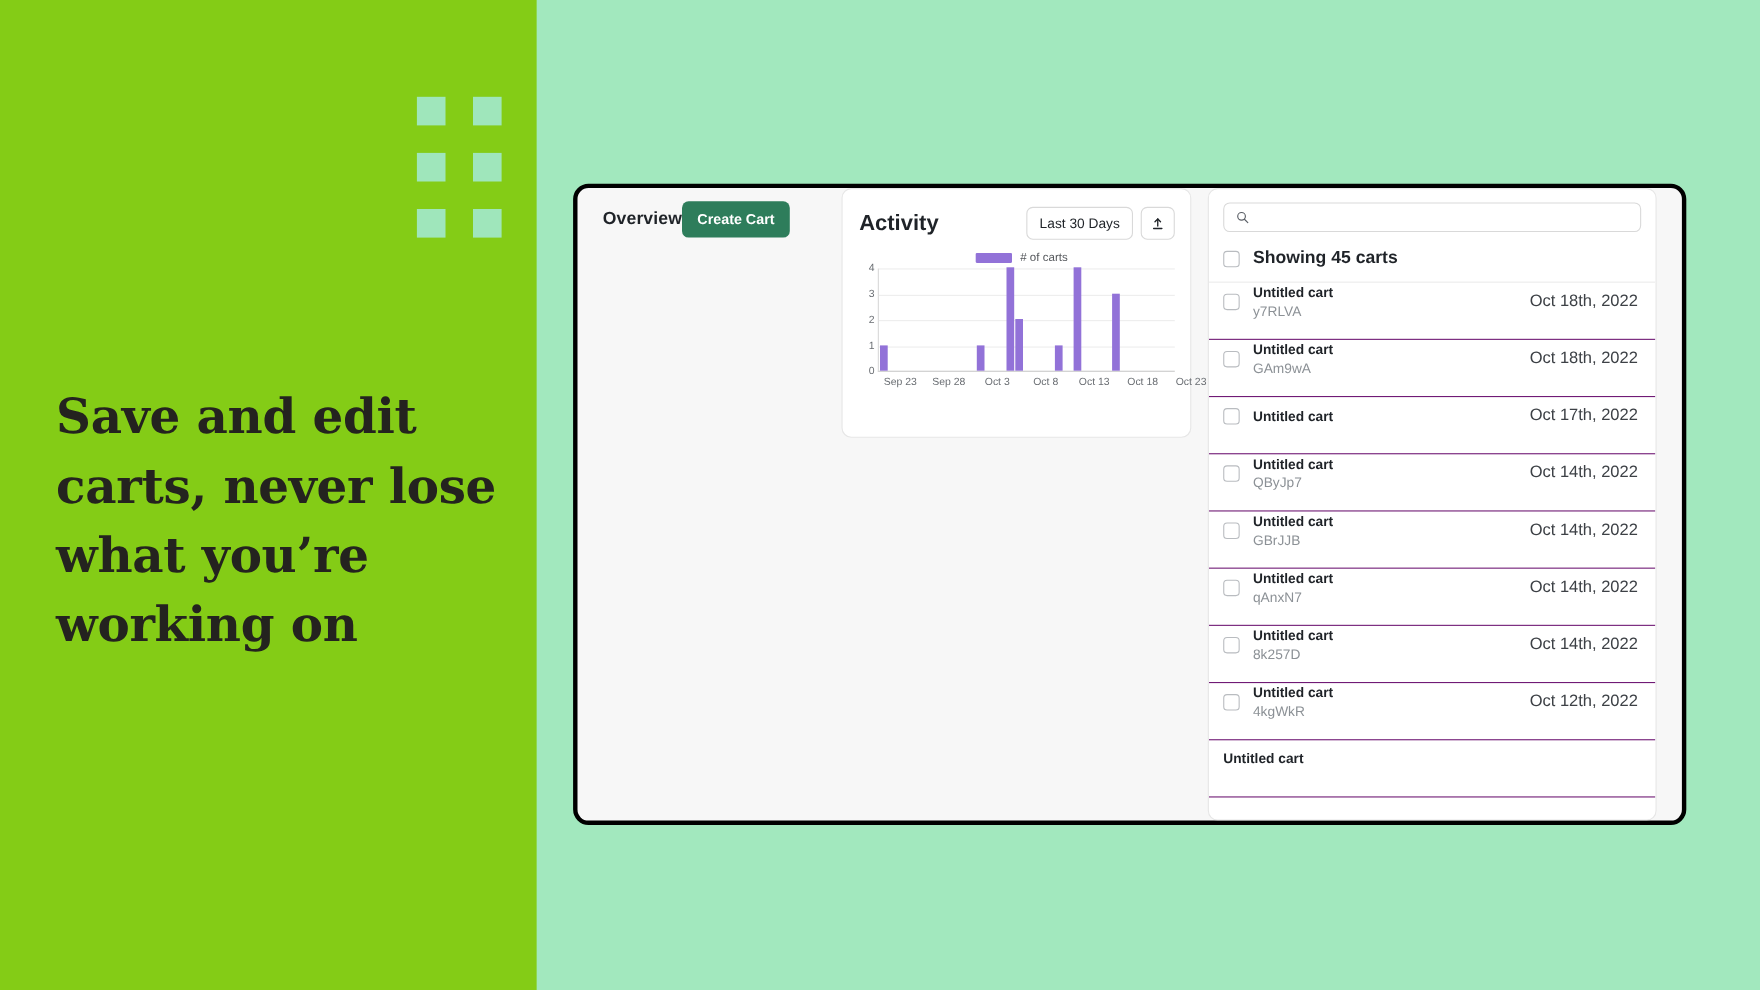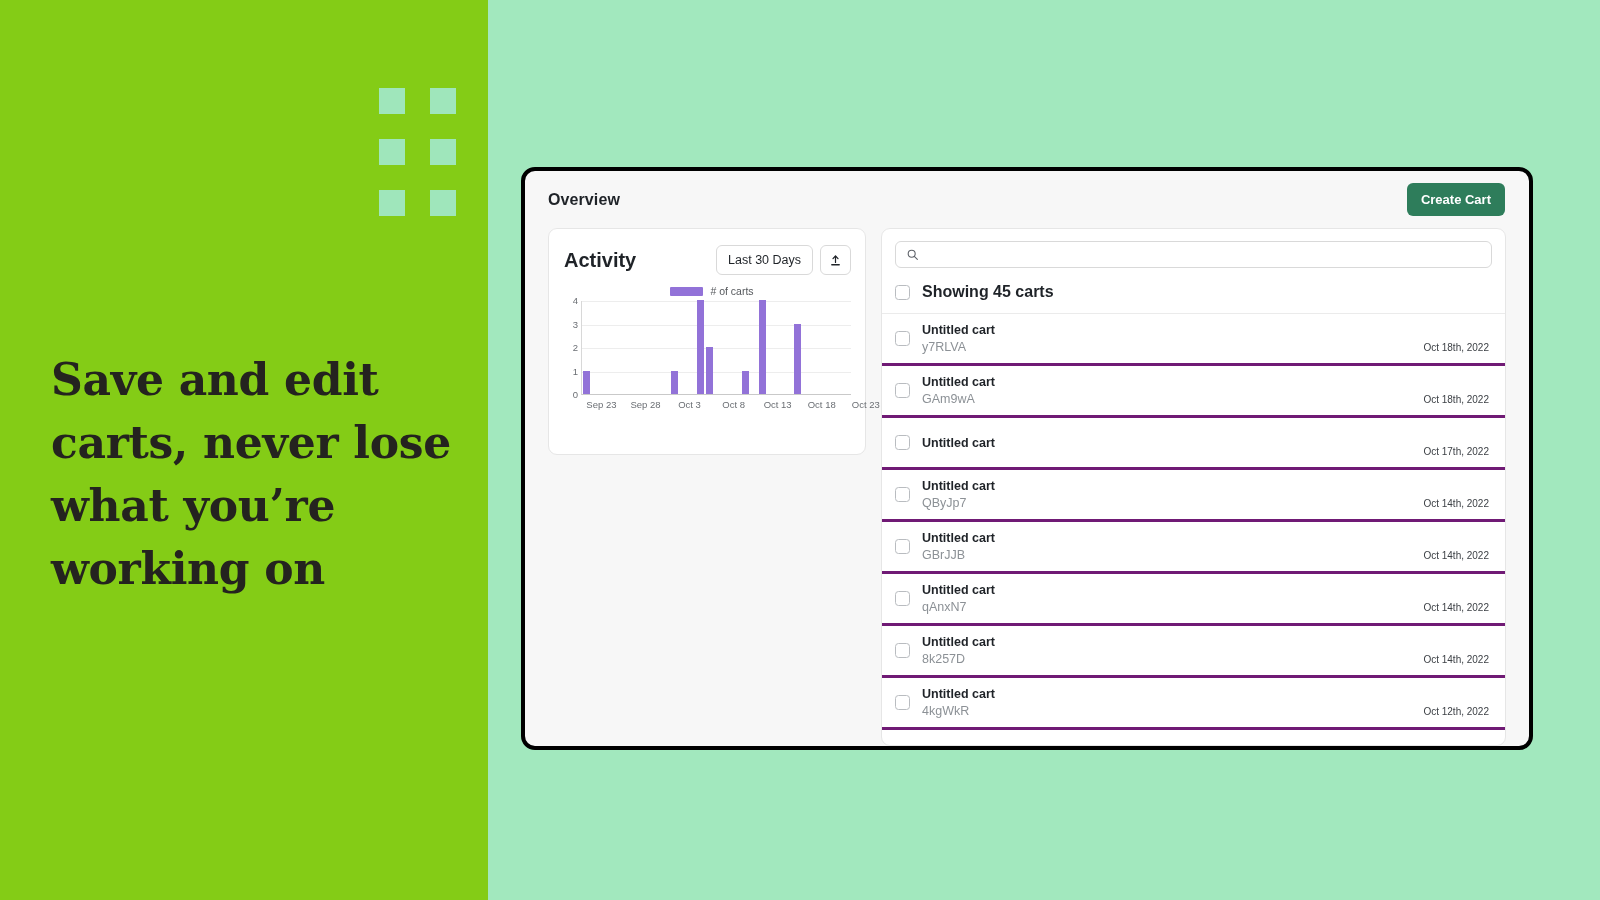--- a/index.html
+++ b/index.html
@@ -44,21 +44,21 @@
 
   .app-frame {
     position: absolute;
     left: 33px; top: 167px;
     width: 1012px; height: 583px;
     background: #F7F7F7;
     border: 4px solid #000000;
     border-radius: 14px;
     overflow: hidden;
     display: flex;
-    flex-direction: column;
+    flex-direction: row;
   }
 
   
   .app-header {
     height: 57px; flex: none;
     display: flex; align-items: center; justify-content: space-between;
     padding: 0 24px 0 23px;
   }
   .app-title { font-size: 16px; font-weight: 700; color: #1F2328; letter-spacing: 0.1px; }
   .btn-create {
@@ -141,33 +141,33 @@
   .rows { flex: 1; overflow: hidden; }
   .row-head {
     display: flex; align-items: center; gap: 12px;
     padding: 4px 16px 12px 13px;
     border-bottom: 1px solid #EBEBEB;
   }
   .showing-label { font-size: 16px; font-weight: 700; color: #1F2328; }
 
   .cart-row {
     display: flex; align-items: center; gap: 12px;
-    padding: 9px 16px 9px 13px;
-    border-bottom: 3px solid #701a75;
+    padding: 9px 16px 25px 13px;
+    border-bottom: 1px solid #701a75;
     height: 52px;
   }
   .cb {
     width: 15px; height: 15px; flex: none;
     border: 1.4px solid #B9BCC0; border-radius: 3.5px;
     background: #FFFFFF; cursor: pointer;
   }
   .cart-meta { flex: 1; min-width: 0; }
   .cart-name { font-size: 12.5px; font-weight: 700; color: #1F2328; line-height: 16px; }
   .cart-id { font-size: 12.5px; color: #8C9196; line-height: 16px; margin-top: 1px; }
-  .cart-date { font-size: 10px; color: #3D4146; white-space: nowrap; align-self: flex-end; padding-bottom: 1px; }
+  .cart-date { font-size: 15px; color: #3D4146; white-space: nowrap; align-self: flex-end; padding-bottom: 1px; }
 </style>
 </head>
 <body>
 
 <div class="left-panel">
 
   <div class="deco-grid">
     <div class="deco-sq"></div>
     <div class="deco-sq"></div>
     <div class="deco-sq"></div>

